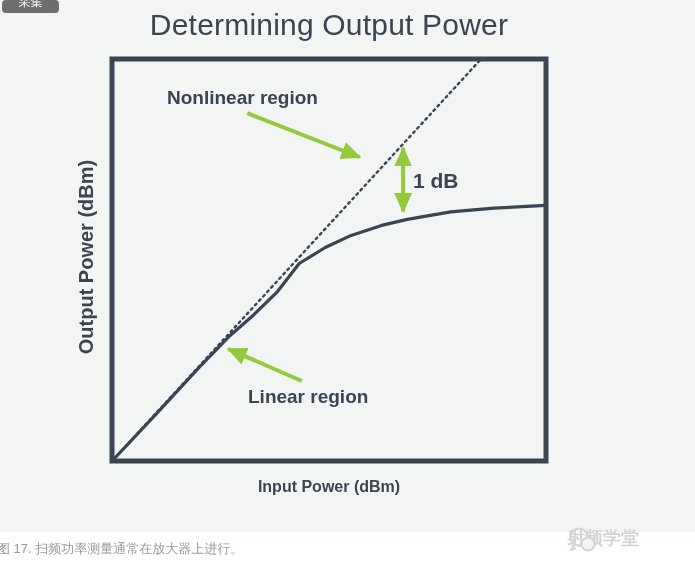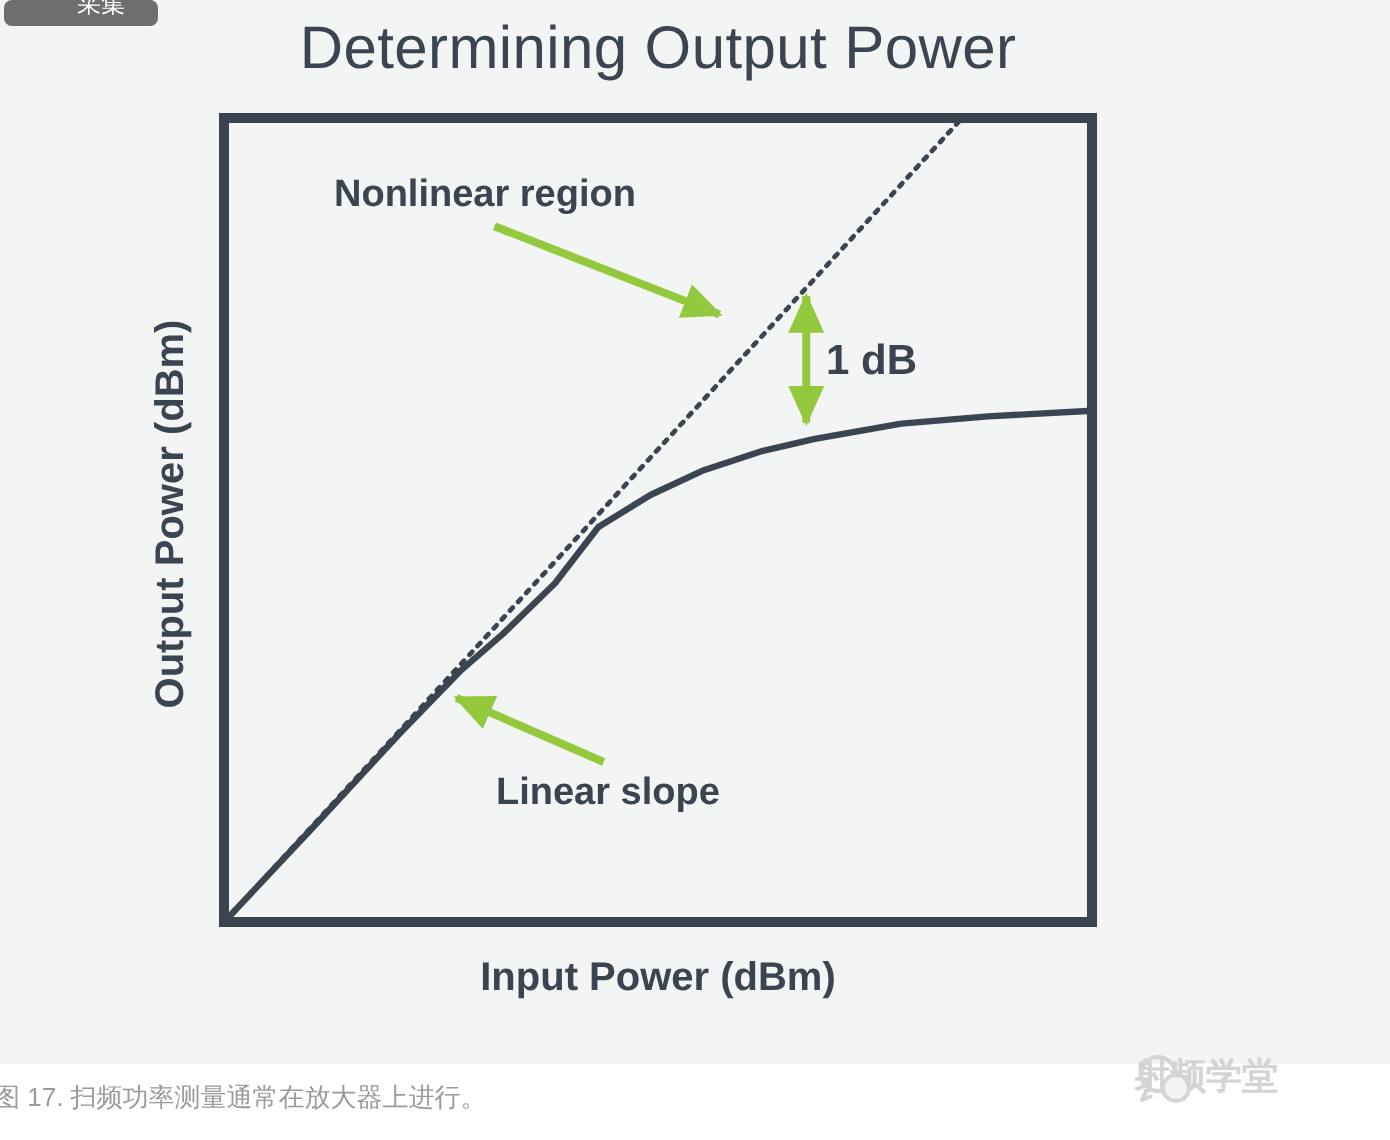--- a/index.html
+++ b/index.html
@@ -1,28 +1,28 @@
 <!DOCTYPE html>
 <html><head>
 <meta charset="utf-8">
 <style>
   html,body{margin:0;padding:0;}
   body{font-family:"Liberation Sans",sans-serif;}
   .stage{position:relative;width:695px;height:570px;background:#ffffff;overflow:hidden;}
   .gray-bg{position:absolute;left:0;top:0;width:695px;height:532px;background:#f3f4f4;}
   .badge{position:absolute;left:2px;top:0;width:57px;height:13px;background:#6e6e6e;
-         border-radius:4px;overflow:hidden;display:flex;justify-content:center;padding-left:20px;}
+         border-radius:4px;overflow:hidden;display:flex;justify-content:center;}
   .badge span{color:#ffffff;font-size:12px;line-height:16px;margin-top:-6px;white-space:nowrap;}
   .title-wrap{position:absolute;left:110px;top:8px;width:438px;display:flex;justify-content:center;}
   .title-wrap span{white-space:nowrap;font-size:30px;font-weight:normal;color:#3a4551;letter-spacing:.2px;}
   .lbl{position:absolute;color:#3a4551;font-weight:600;}
   .lbl-nonlinear{left:167px;top:87px;font-size:19px;}
   .lbl-1db{left:413px;top:169px;font-size:21px;text-align:right;}
   .lbl-linear{left:248px;top:384px;font-size:19px;line-height:25px;}
-  .lbl-xaxis{left:110px;top:478px;width:438px;text-align:center;font-size:20px;}
+  .lbl-xaxis{left:110px;top:478px;width:438px;text-align:center;font-size:16px;}
   .lbl-yaxis{left:86px;top:257px;transform:translate(-50%,-50%) rotate(-90deg);
              transform-origin:center;white-space:nowrap;font-size:20px;}
   svg{position:absolute;left:0;top:0;}
   .ink-stroke{stroke:#3a4551;}
   .green-stroke{stroke:#94c83d;}
   .green-fill{fill:#94c83d;}
   .caption{position:absolute;left:-3px;top:540px;color:#9b9b9b;font-size:13px;white-space:nowrap;}
   .watermark{position:absolute;left:567px;top:526px;display:flex;align-items:center;gap:5px;
              color:#d4d4d4;font-size:18px;font-weight:600;white-space:nowrap;}
 </style>
@@ -54,21 +54,21 @@
     <g id="arrow-layer">
         <line x1="247.23" y1="113.13499999999999" x2="359.80999999999995" y2="157.245" class="green-stroke" stroke-width="4" marker-end="url(#ah)"></line>
         <line x1="403.11" y1="148.022" x2="403.11" y2="211.38" class="green-stroke" stroke-width="4" marker-end="url(#ah)" marker-start="url(#ah)"></line>
         <line x1="301.788" y1="381.003" x2="228.178" y2="348.923" class="green-stroke" stroke-width="4" marker-end="url(#ah)"></line>
       </g>
   </svg>
 
   <div class="lbl lbl-nonlinear">Nonlinear region</div>
   <div class="lbl lbl-1db">1 dB</div>
   <div class="lbl lbl-linear">
-    <div>Linear slope</div>
+    <div>Linear region</div>
   </div>
   <div class="lbl lbl-xaxis">Input Power (dBm)</div>
   <div class="lbl lbl-yaxis">Output Power (dBm)</div>
 
   <div class="caption">图 17. 扫频功率测量通常在放大器上进行。</div>
 
   <div class="watermark">
     <svg width="32" height="30" viewBox="0 0 32 30">
       <circle cx="12" cy="11" r="8.5" fill="none" stroke="#d4d4d4" stroke-width="2"></circle>
       <circle cx="21" cy="18" r="6.5" fill="#f3f4f4" stroke="#d4d4d4" stroke-width="2"></circle>

